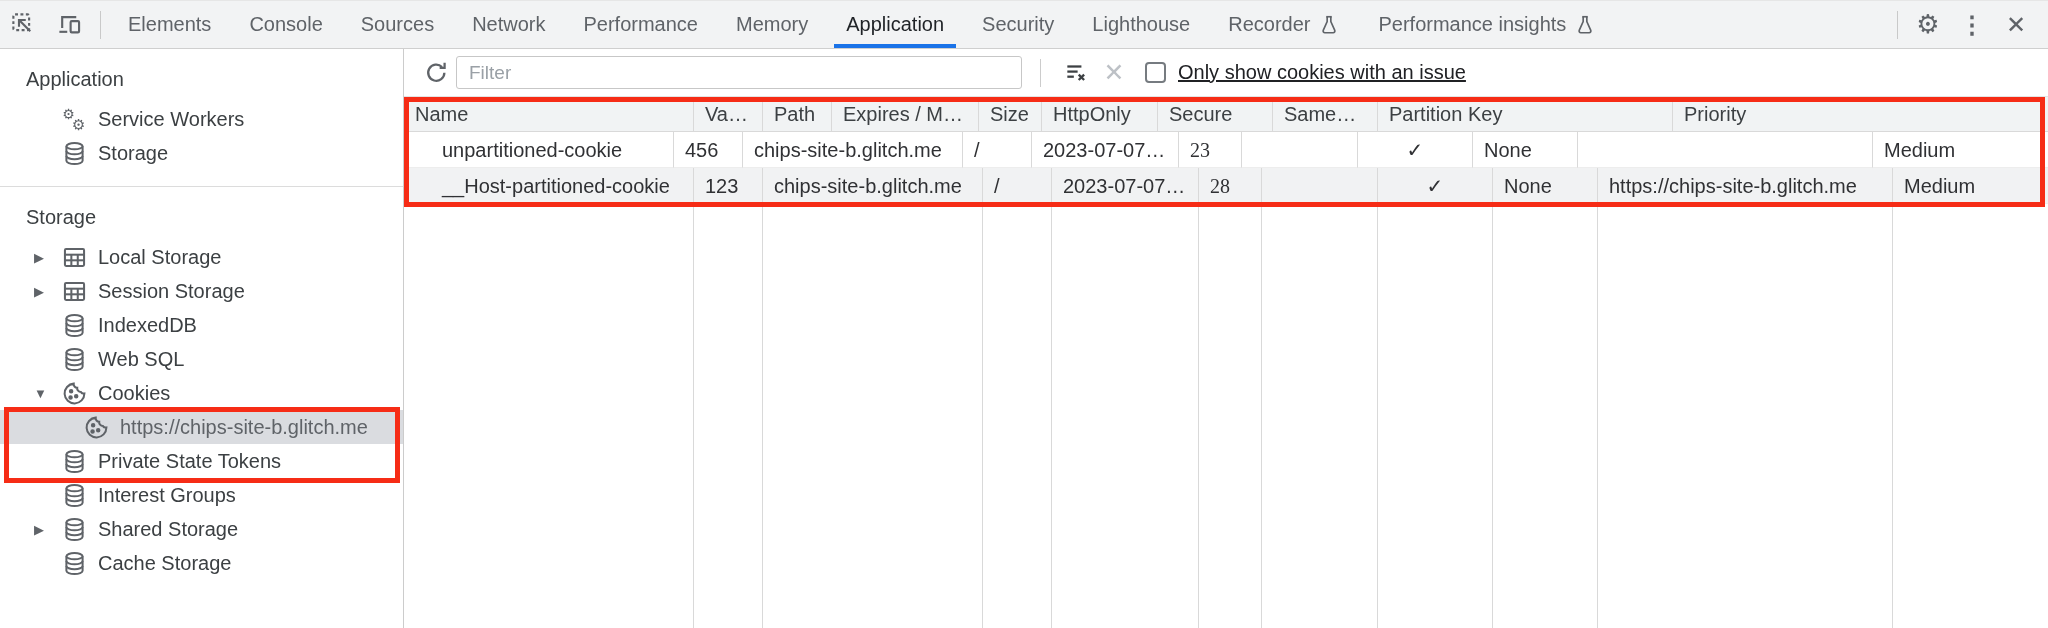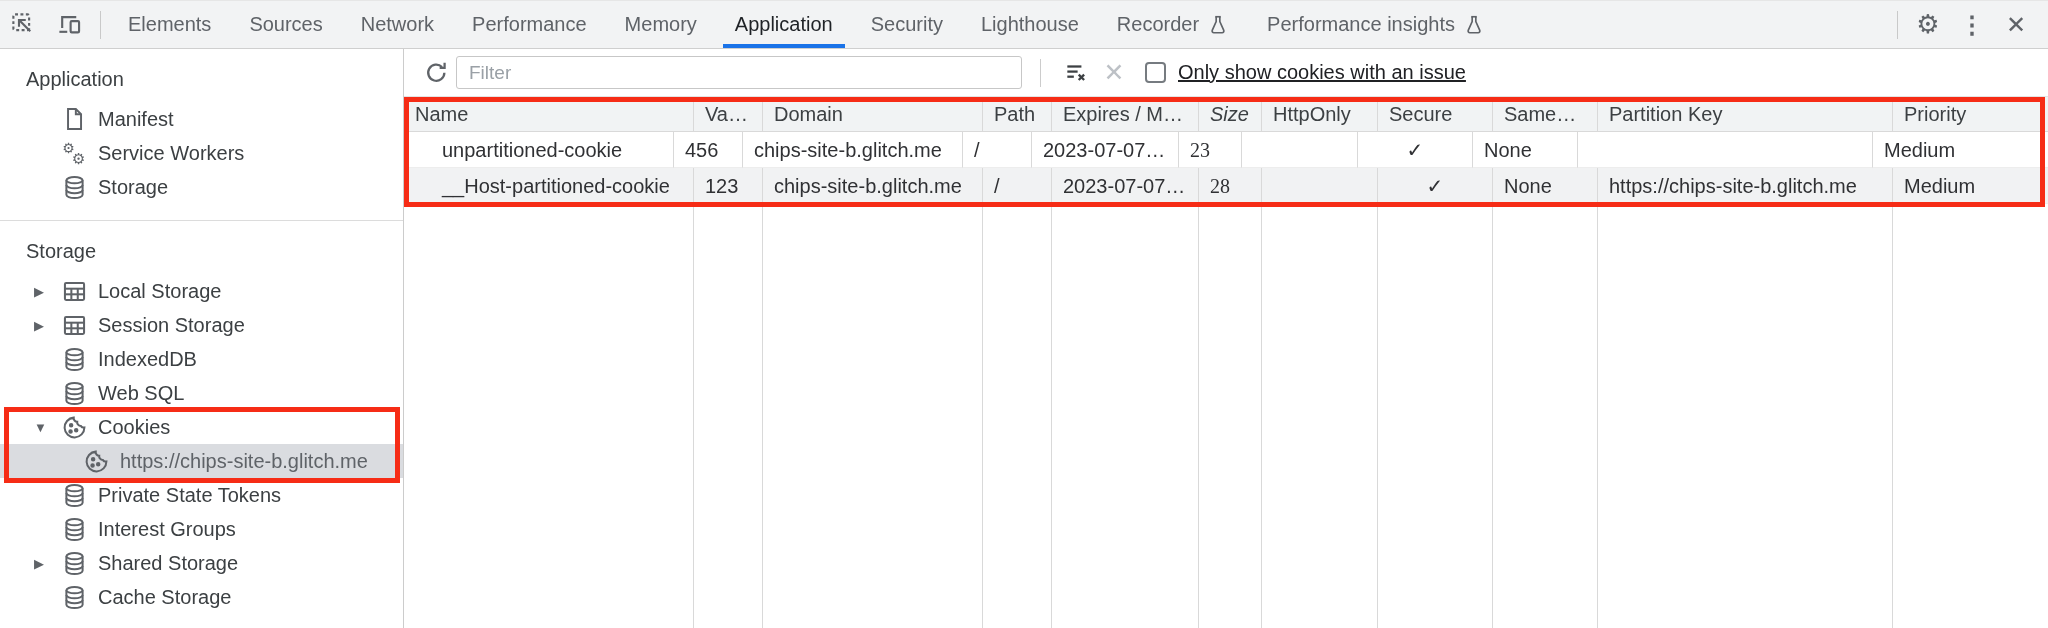--- a/index.html
+++ b/index.html
@@ -96,20 +96,23 @@
         <rect x="13" y="9" width="7.5" height="10" rx="1"></rect>
       </svg>
     </span>
   </div>
   <div class="tb-divider"></div>
   <div class="tab-strip">
       <div class="devtools-tab">
         <span>Elements</span>
       </div>
       <div class="devtools-tab">
+        <span>Console</span>
+      </div>
+      <div class="devtools-tab">
         <span>Sources</span>
       </div>
       <div class="devtools-tab">
         <span>Network</span>
       </div>
       <div class="devtools-tab">
         <span>Performance</span>
       </div>
       <div class="devtools-tab">
         <span>Memory</span>
@@ -155,30 +158,20 @@
     </div>
   </div>
 </div>
 
 <div class="content">
 
   <div class="sidebar">
     <div id="sidebar-sections">
         <div class="side-section">
           <div class="side-header">Application</div>
-          <div class="tree-item">
-            <span class="arrow"></span>
-            <span class="t-icon">
-              <svg width="26" height="26" viewBox="0 0 24 24" fill="none" stroke="#5f6368" stroke-width="1.8">
-                <path d="M6.5 2.8h7.2L18.5 7.6v13.6h-12z"></path>
-                <path d="M13.7 2.8v4.8h4.8"></path>
-              </svg>
-            </span>
-            <span>Manifest</span>
-          </div>
           <div class="tree-item">
             <span class="arrow"></span>
             <span class="t-icon">
               <svg width="28" height="28" viewBox="0 0 24 24" fill="#5f6368">
                 <text x="2" y="12" font-size="12">⚙</text>
                 <text x="10" y="21" font-size="13">⚙</text>
               </svg>
             </span>
             <span>Service Workers</span>
           </div>
@@ -350,24 +343,23 @@
         <span class="x-disabled">✕</span>
       </div>
       <span class="issue-checkbox" role="checkbox" aria-checked="false"></span>
       <span class="issue-label">Only show cookies with an issue</span>
     </div>
 
     <div class="cookie-table">
       <div class="tr" id="table-head">
           <div class="cell th" style="width: 290px;">Name</div>
           <div class="cell th" style="width: 69px;">Value</div>
-          <div class="cell th" style="width: 220px;">Domain</div>
           <div class="cell th" style="width: 69px;">Path</div>
           <div class="cell th" style="width: 147px;">Expires / M…</div>
-          <div class="cell th" style="width: 63px; font-style: italic;">Size</div>
+          <div class="cell th" style="width: 63px;">Size</div>
           <div class="cell th" style="width: 116px;">HttpOnly</div>
           <div class="cell th" style="width: 115px;">Secure</div>
           <div class="cell th" style="width: 105px;">SameSite</div>
           <div class="cell th" style="width: 295px;">Partition Key</div>
           <div class="cell th last" style="width: 155px;">Priority</div>
         </div>
       <div id="table-body">
           <div class="tr">
             <div class="cell td name-cell" style="width: 270px;">unpartitioned-cookie</div>
             <div class="cell td" style="width: 69px;">456</div>

